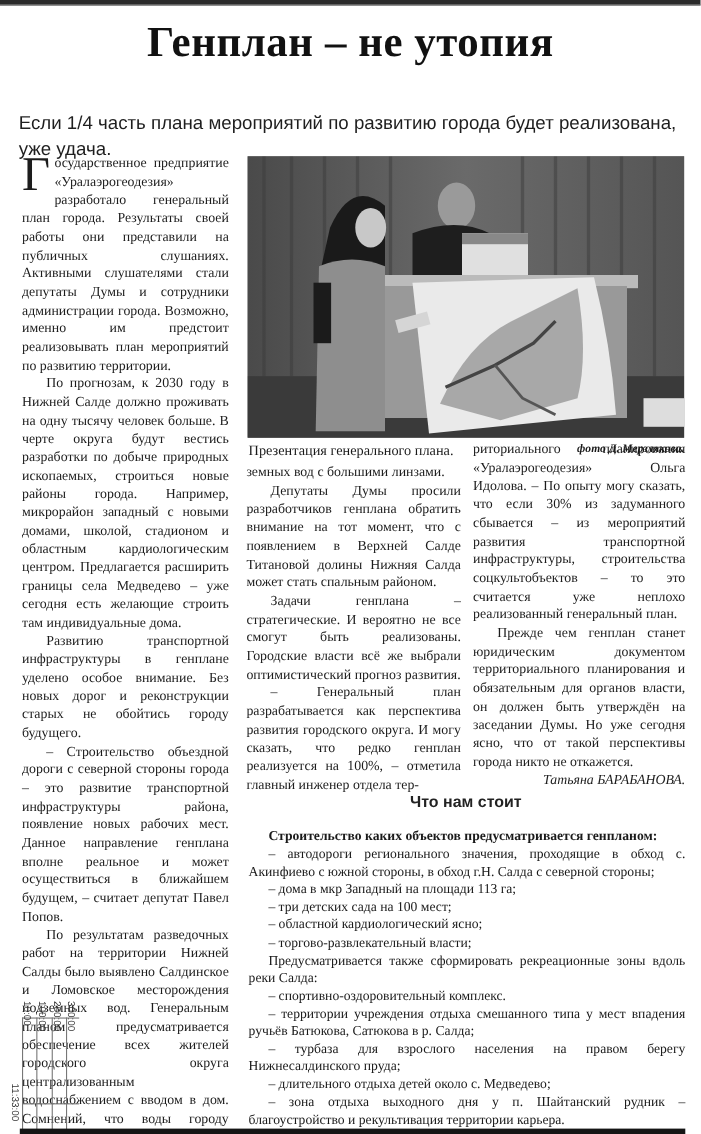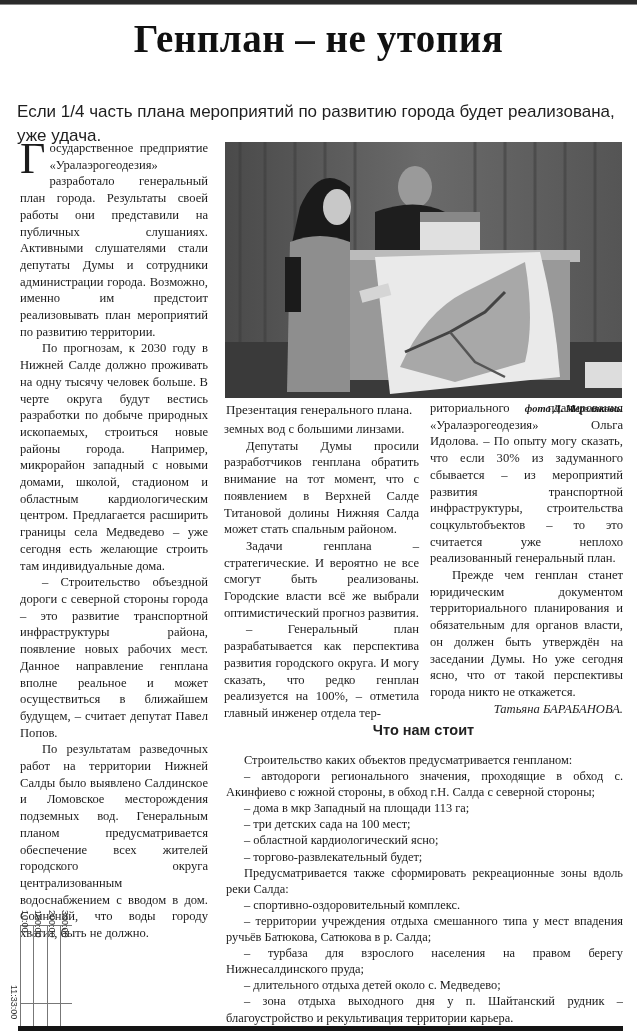--- a/index.html
+++ b/index.html
@@ -15,38 +15,39 @@
   .col3 { left: 430px; top: 400px; width: 193px; }
   .dropcap { float: left; font-size: 44px; line-height: 34px; margin: 2px 4px 0 0; font-family: "Liberation Serif", serif; }
   .signature { text-align: right; font-style: italic; text-indent: 0 !important; }
   .photo { position: absolute; left: 225px; top: 142px; width: 397px; height: 256px; background: #5a5a5a; overflow: hidden; }
   .caption { position: absolute; left: 226px; top: 402px; width: 396px; font-size: 13px; }
   .caption .cap-text { }
   .caption .credit { position: absolute; right: 0; top: 1px; font-style: italic; font-weight: bold; font-size: 10.5px; }
   .box-title { position: absolute; left: 224px; top: 722px; width: 399px; text-align: center; font-family: "Liberation Sans", "DejaVu Sans", sans-serif; font-weight: bold; font-size: 14.5px; color: #222; }
   .box { position: absolute; left: 226px; top: 752px; width: 397px; font-size: 12.4px; line-height: 16.1px; text-align: justify; }
   .box p { margin: 0; text-indent: 18px; }
-  .box p.bold { font-weight: normal; }
+  .box p.bold { font-weight: bold; }
   .bottom-rule { position: absolute; left: 18px; top: 1026px; width: 605px; height: 5px; background: #151515; }
   .ruler { position: absolute; left: 0; top: 905px; width: 80px; height: 126px; pointer-events: none; }
   .ruler .vline { position: absolute; top: 20px; width: 1px; height: 106px; background: #777; }
   .ruler .hline { position: absolute; left: 20px; height: 1px; width: 52px; background: #777; }
   .ruler .lbl { position: absolute; font-family: "Liberation Sans", sans-serif; font-size: 9px; color: #333; transform: rotate(90deg); transform-origin: left top; white-space: nowrap; }
 </style>
 </head>
 <body>
 
 <div class="top-rule"></div>
 
 <div class="headline">Генплан – не утопия</div>
 <div class="lead">Если 1/4 часть плана мероприятий по развитию города будет реализована, уже удача.</div>
 
 <div class="col col1">
   <p class="noindent"><span class="dropcap">Г</span><span>осударственное предприятие «Уралаэрогеодезия» разработало генеральный план города. Результаты своей работы они представили на публичных слушаниях. Активными слушателями стали депутаты Думы и сотрудники администрации города. Возможно, именно им предстоит реализовывать план мероприятий по развитию территории.</span></p>
   <p>По прогнозам, к 2030 году в Нижней Салде должно проживать на одну тысячу человек больше. В черте округа будут вестись разработки по добыче природных ископаемых, строиться новые районы города. Например, микрорайон западный с новыми домами, школой, стадионом и областным кардиологическим центром. Предлагается расширить границы села Медведево – уже сегодня есть желающие строить там индивидуальные дома.</p>
+  <p>Развитию транспортной инфраструктуры в генплане уделено особое внимание. Без новых дорог и реконструкции старых не обойтись городу будущего.</p>
   <p>– Строительство объездной дороги с северной стороны города – это развитие транспортной инфраструктуры района, появление новых рабочих мест. Данное направление генплана вполне реальное и может осуществиться в ближайшем будущем, – считает депутат Павел Попов.</p>
   <p>По результатам разведочных работ на территории Нижней Салды было выявлено Салдинское и Ломовское месторождения подземных вод. Генеральным планом предусматривается обеспечение всех жителей городского округа централизованным водоснабжением с вводом в дом. Сомнений, что воды городу хватит, быть не должно.</p>
 
 </div>
 
 <div class="photo">
   <svg width="397" height="256" viewBox="0 0 397 256">
     <defs>
       <linearGradient id="curtain" x1="0" x2="1" y1="0" y2="0">
         <stop offset="0" stop-color="#4a4a4a"></stop>
@@ -111,21 +112,21 @@
   <p class="signature">Татьяна БАРАБАНОВА.</p>
 </div>
 
 <div class="box-title">Что нам стоит</div>
 <div class="box">
   <p class="bold">Строительство каких объектов предусматривается генпланом:</p>
   <p>– автодороги регионального значения, проходящие в обход с. Акинфиево с южной стороны, в обход г.Н. Салда с северной стороны;</p>
   <p>– дома в мкр Западный на площади 113 га;</p>
   <p>– три детских сада на 100 мест;</p>
   <p>– областной кардиологический ясно;</p>
-  <p>– торгово-развлекательный будет;</p>
+  <p>– торгово-развлекательный власти;</p>
   <p>Предусматривается также сформировать рекреационные зоны вдоль реки Салда:</p>
   <p>– спортивно-оздоровительный комплекс.</p>
   <p>– территории учреждения отдыха смешанного типа у мест впадения ручьёв Батюкова, Сатюкова в р. Салда;</p>
   <p>– турбаза для взрослого населения на правом берегу Нижнесалдинского пруда;</p>
   <p>– длительного отдыха детей около с. Медведево;</p>
   <p>– зона отдыха выходного дня у п. Шайтанский рудник – благоустройство и рекультивация территории карьера.</p>
 </div>
 
 <div class="ruler">
   <div class="vline" style="left:20px"></div>

